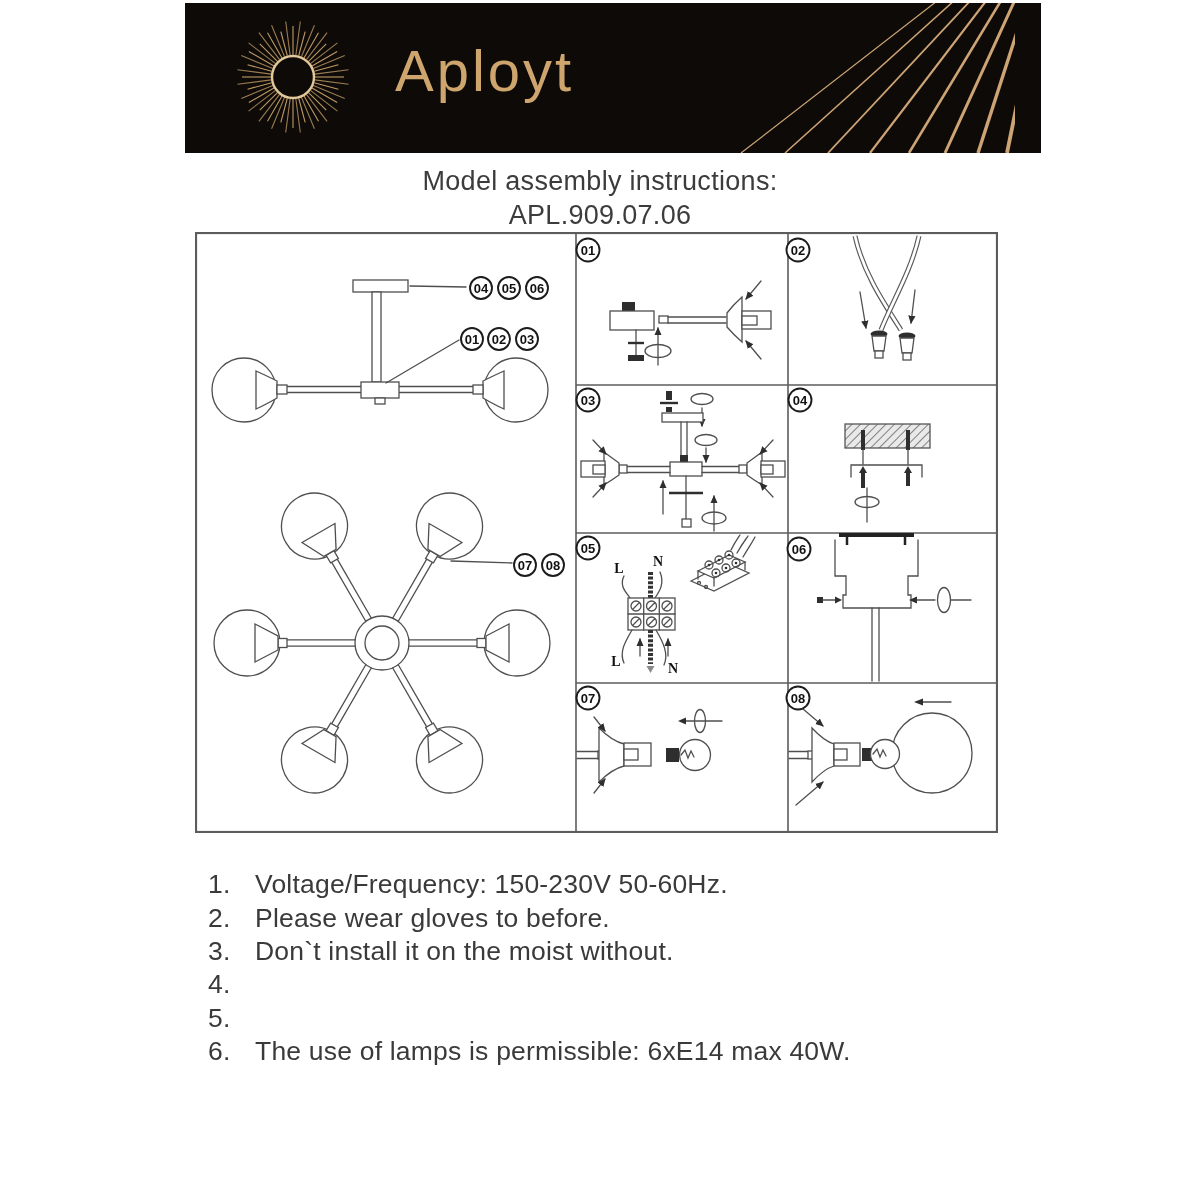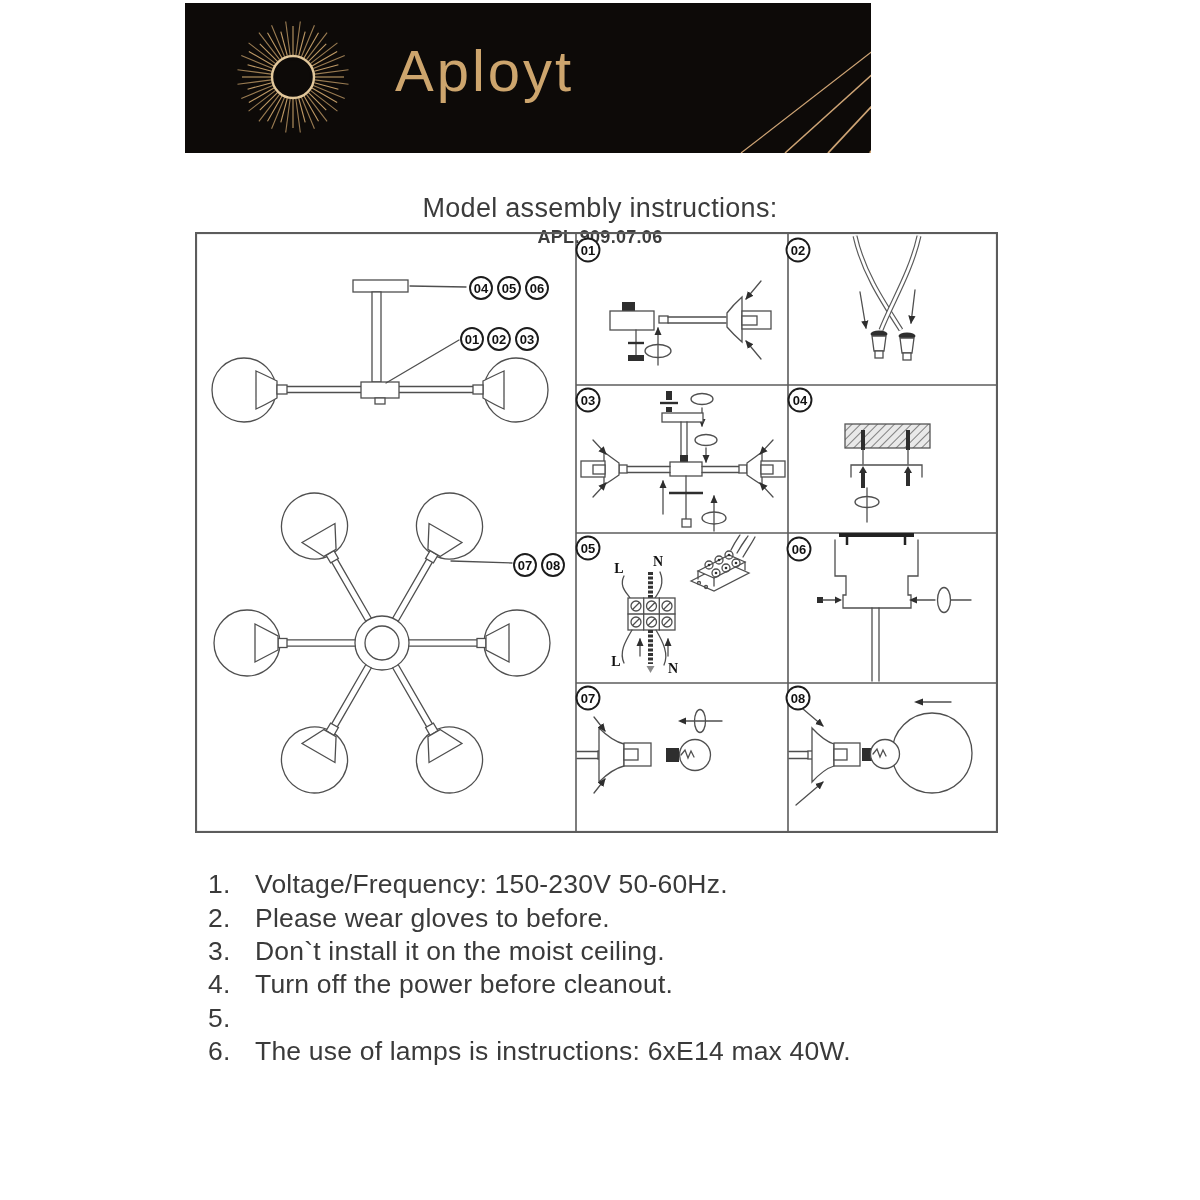--- a/index.html
+++ b/index.html
@@ -1,30 +1,30 @@
 <!DOCTYPE html>
 <html><head>
 <meta charset="utf-8">
 <style>
   html,body{margin:0;padding:0;background:#ffffff;}
   body{width:1200px;height:1200px;position:relative;overflow:hidden;
        font-family:"Liberation Sans",sans-serif;}
 
   
-  .banner{position:absolute;left:185px;top:3px;width:686px;height:150px;
+  .banner{position:absolute;left:185px;top:3px;width:856px;height:150px;
           background:#0d0a08;overflow:hidden;}
   .banner svg{position:absolute;left:0;top:0;}
   .brand-word{position:absolute;left:210px;top:34px;font-size:58px;font-weight:300;
               letter-spacing:3px;color:#cda56d;font-family:"Liberation Sans",sans-serif;}
 
   
   .title-wrap{position:absolute;left:0;top:166px;width:1200px;text-align:center;
-              color:#3c3c3c;margin-top:27px;}
+              color:#3c3c3c;}
   .title-l1{font-size:27px;font-weight:400;letter-spacing:.3px;}
-  .title-l2{font-size:18px;font-weight:700;margin-top:3px;letter-spacing:.3px;}
+  .title-l2{font-size:27px;font-weight:400;margin-top:3px;letter-spacing:.3px;}
 
   
   .diagram{position:absolute;left:195px;top:232px;}
   .ln{stroke:#4f4f4f;stroke-width:1.3;fill:none;stroke-linecap:round;}
   .fw{fill:#ffffff;stroke:#4f4f4f;stroke-width:1.3;}
   .dk{fill:#2e2e2e;stroke:none;}
   .bdr{stroke:#5c5c5c;stroke-width:2.2;fill:none;}
   .grid{stroke:#5c5c5c;stroke-width:1.6;}
   .bd{fill:#ffffff;stroke:#1c1c1c;stroke-width:1.9;}
   .bt{font:bold 13px "Liberation Sans",sans-serif;fill:#111;text-anchor:middle;}
@@ -442,26 +442,25 @@
   <div class="irow">
     <span class="inum">1.</span>
     <span>Voltage/Frequency: 150-230V 50-60Hz.</span>
   </div>
   <div class="irow">
     <span class="inum">2.</span>
     <span>Please wear gloves to before.</span>
   </div>
   <div class="irow">
     <span class="inum">3.</span>
-    <span>Don`t install it on the moist ceiling.</span>
+    <span>Don`t install it on the moist without.</span>
   </div>
   <div class="irow">
     <span class="inum">4.</span>
-    <span>Turn off the power before cleanout.</span>
   </div>
   <div class="irow">
     <span class="inum">5.</span>
   </div>
   <div class="irow">
     <span class="inum">6.</span>
-    <span>The use of lamps is instructions: 6xE14 max 40W.</span>
+    <span>The use of lamps is permissible: 6xE14 max 40W.</span>
   </div>
 </div>
 
 </body></html>

